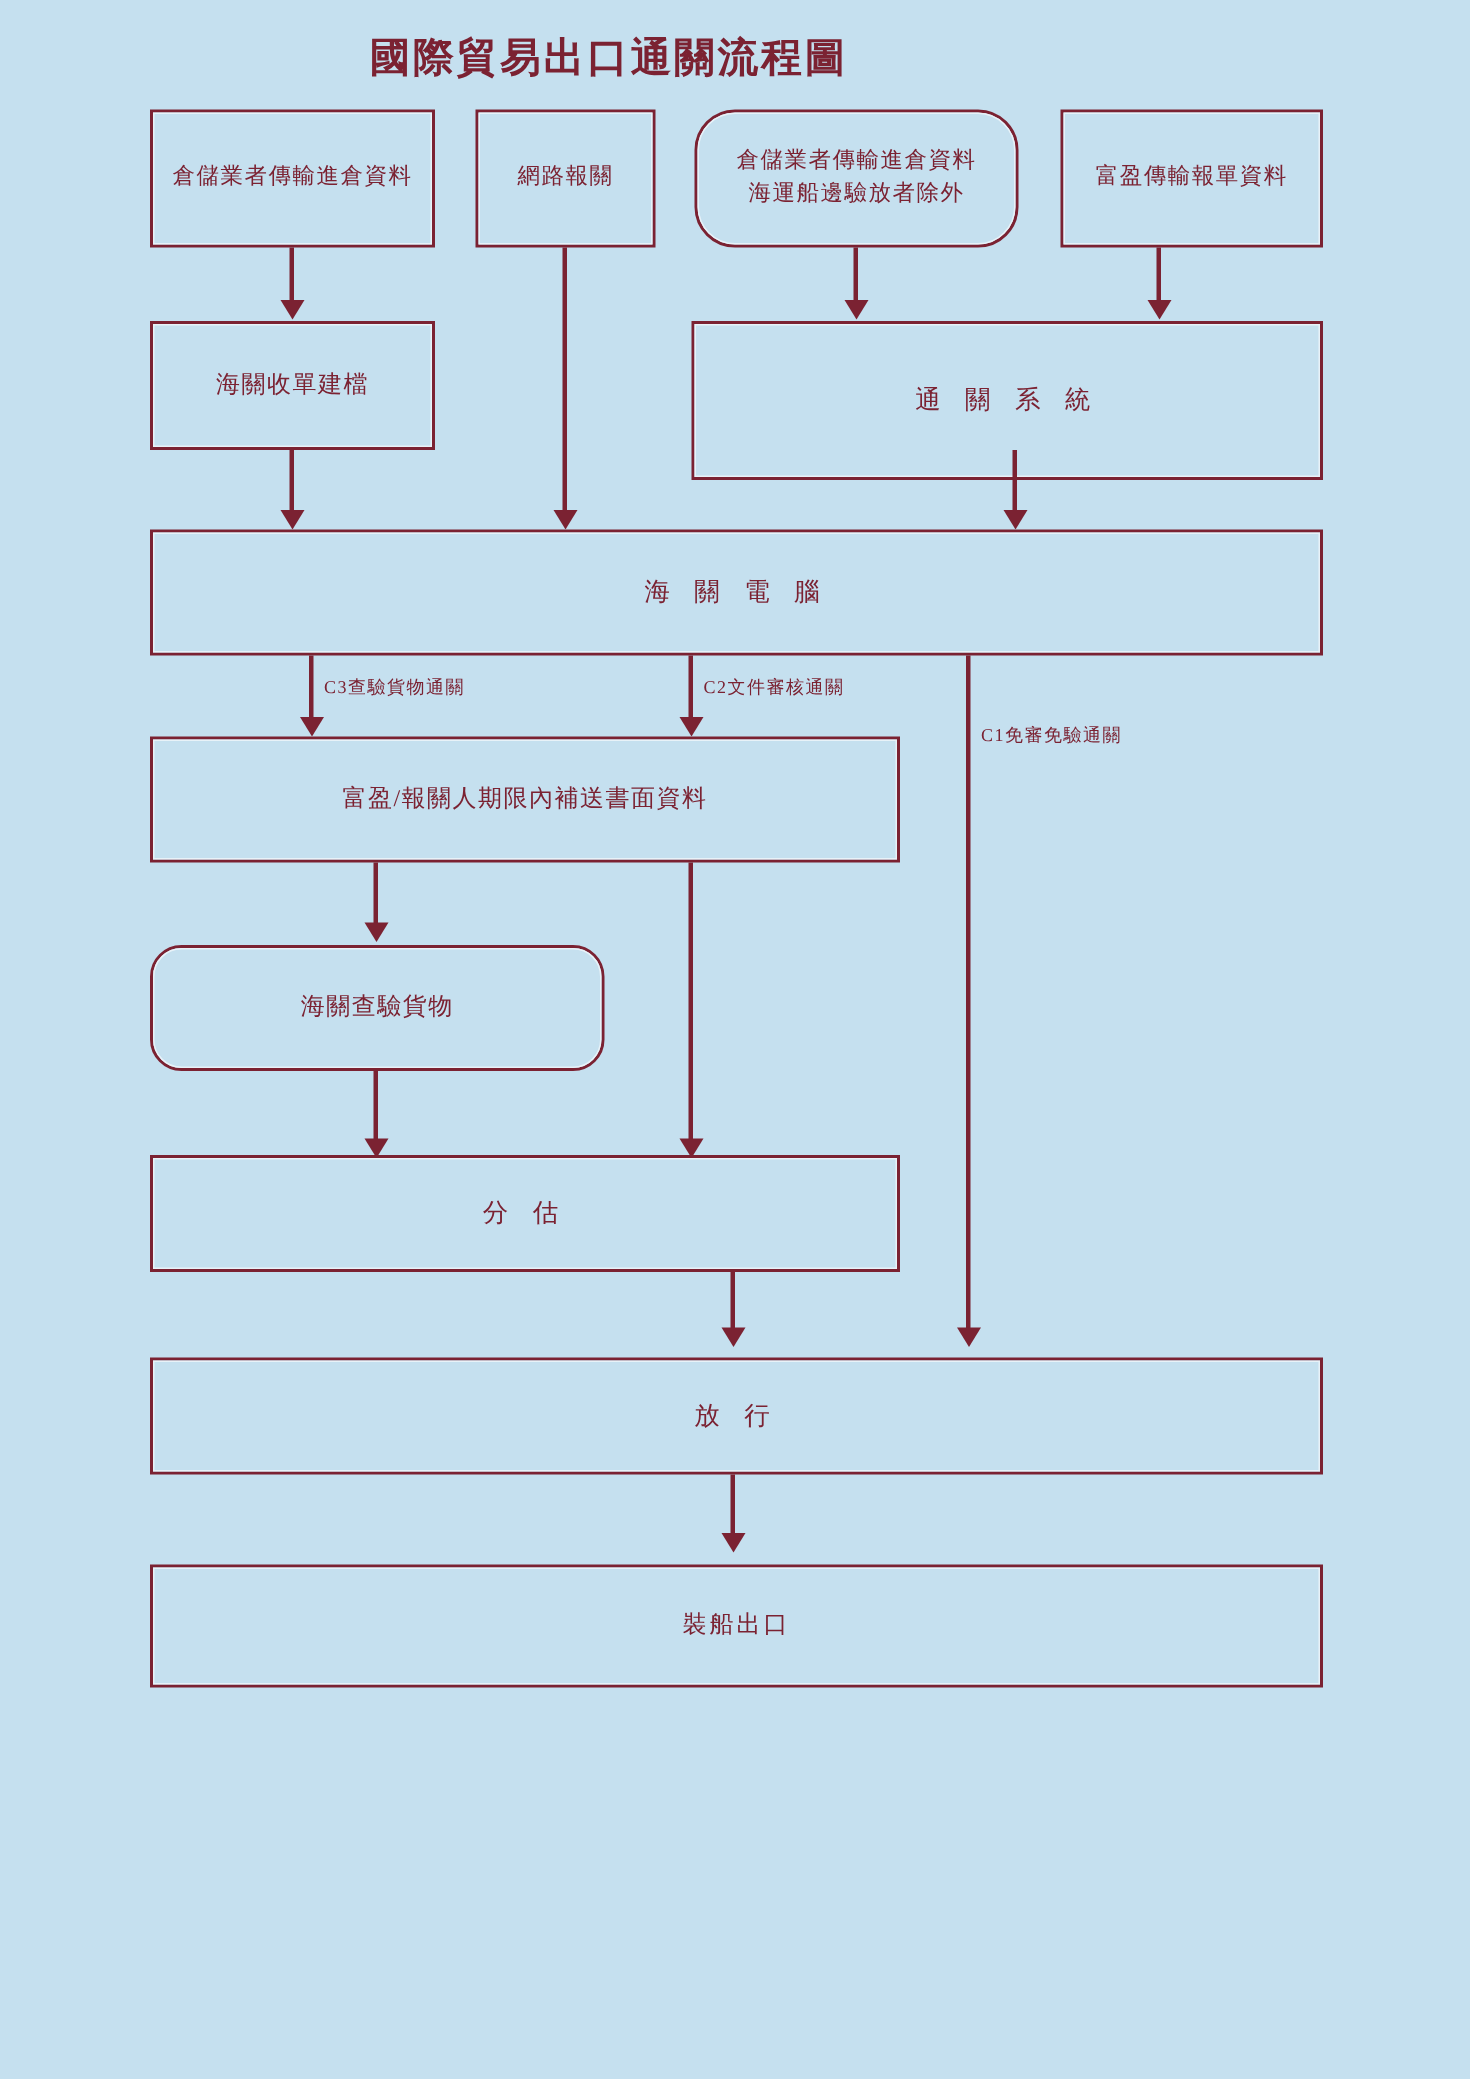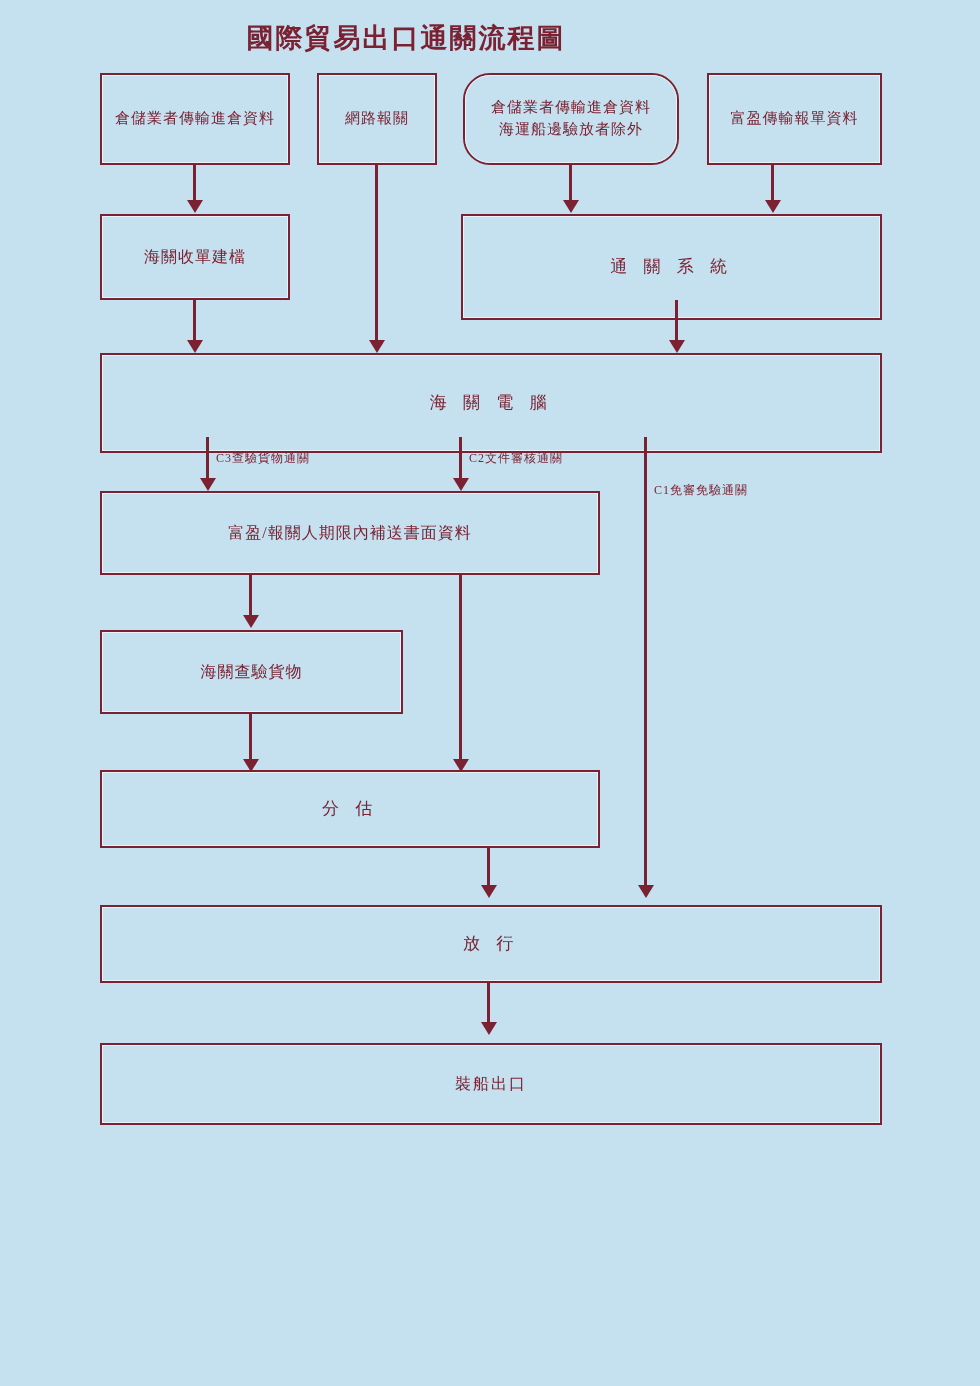--- a/index.html
+++ b/index.html
@@ -108,21 +108,21 @@
   <div class="box wide" style="left:461px;top:214px;width:421px;height:106px;">
     <span>通 關 系 統</span>
   </div>
 
   <div class="vline" style="left:193px;top:300px;height:43px;"></div>
   <div class="arrowhead" style="left:187px;top:340px;"></div>
 
   <div class="vline" style="left:675px;top:300px;height:43px;"></div>
   <div class="arrowhead" style="left:669px;top:340px;"></div>
 
-  <div class="box wide" style="left:100px;top:353px;width:782px;height:100px;font-family:Liberation Serif, serif;">
+  <div class="box wide" style="left:100px;top:353px;width:782px;height:84px;font-family:Liberation Serif, serif;">
     <span>海 關 電 腦</span>
   </div>
 
   <div class="vline" style="left:206px;top:437px;height:45px;"></div>
   <div class="arrowhead" style="left:200px;top:478px;"></div>
   <div class="branch-label" style="left:216px;top:450px;">C3查驗貨物通關</div>
 
   <div class="vline" style="left:459px;top:437px;height:45px;"></div>
   <div class="arrowhead" style="left:453px;top:478px;"></div>
   <div class="branch-label" style="left:469px;top:450px;">C2文件審核通關</div>
@@ -134,21 +134,21 @@
   <div class="box" style="left:100px;top:491px;width:500px;height:84px;">
     <span>富盈/報關人期限內補送書面資料</span>
   </div>
 
   <div class="vline" style="left:249px;top:575px;height:43px;"></div>
   <div class="arrowhead" style="left:243px;top:615px;"></div>
 
   <div class="vline" style="left:459px;top:575px;height:188px;"></div>
   <div class="arrowhead" style="left:453px;top:759px;"></div>
 
-  <div class="box" style="left:100px;top:630px;width:303px;height:84px;">
+  <div class="box" style="left:100px;top:630px;width:303px;height:84px;border-radius:21px;">
     <span>海關查驗貨物</span>
   </div>
 
   <div class="vline" style="left:249px;top:714px;height:49px;"></div>
   <div class="arrowhead" style="left:243px;top:759px;"></div>
 
   <div class="box wide" style="left:100px;top:770px;width:500px;height:78px;">
     <span>分 估</span>
   </div>
 

